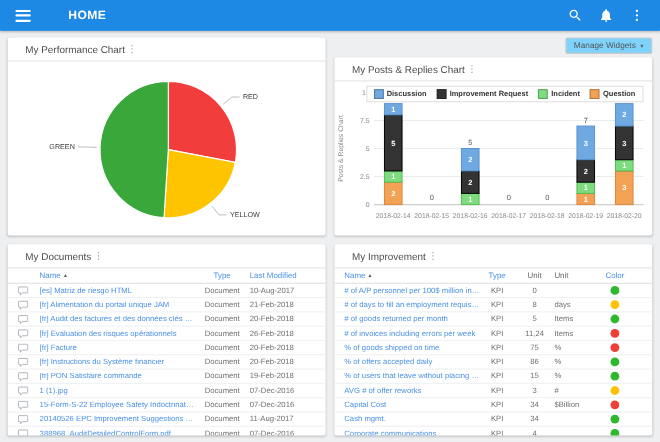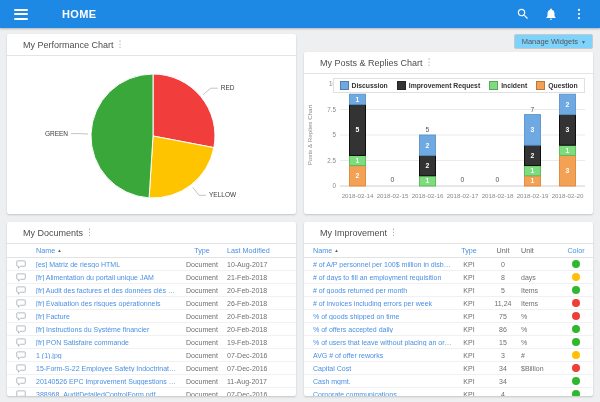--- a/index.html
+++ b/index.html
@@ -47,21 +47,21 @@
   
   .c-icon{width:20px;padding-left:9px;box-sizing:content-box;display:flex;align-items:center;}
   .c-name{flex:1;overflow:hidden;}
   .c-type{width:50px;text-align:center;flex:none;}
   .c-date{width:60px;text-align:left;padding-right:9px;flex:none;}
   
   .k-name{flex:1;overflow:hidden;padding-left:9px;}
   .k-type{width:32px;text-align:center;flex:none;}
   .k-value{width:36px;text-align:center;flex:none;}
   .k-unit{width:42px;text-align:left;flex:none;}
-  .k-color{width:26px;flex:none;display:flex;justify-content:center;padding-right:4px;}
+  .k-color{width:26px;flex:none;display:flex;justify-content:center;padding-right:21px;}
   .dot{width:8px;height:8px;border-radius:50%;display:inline-block;}
 
   svg text{font-family:"Liberation Sans",sans-serif;}
 </style>
 </head>
 <body>
 
 <div class="app">
 
   <header class="navbar">

